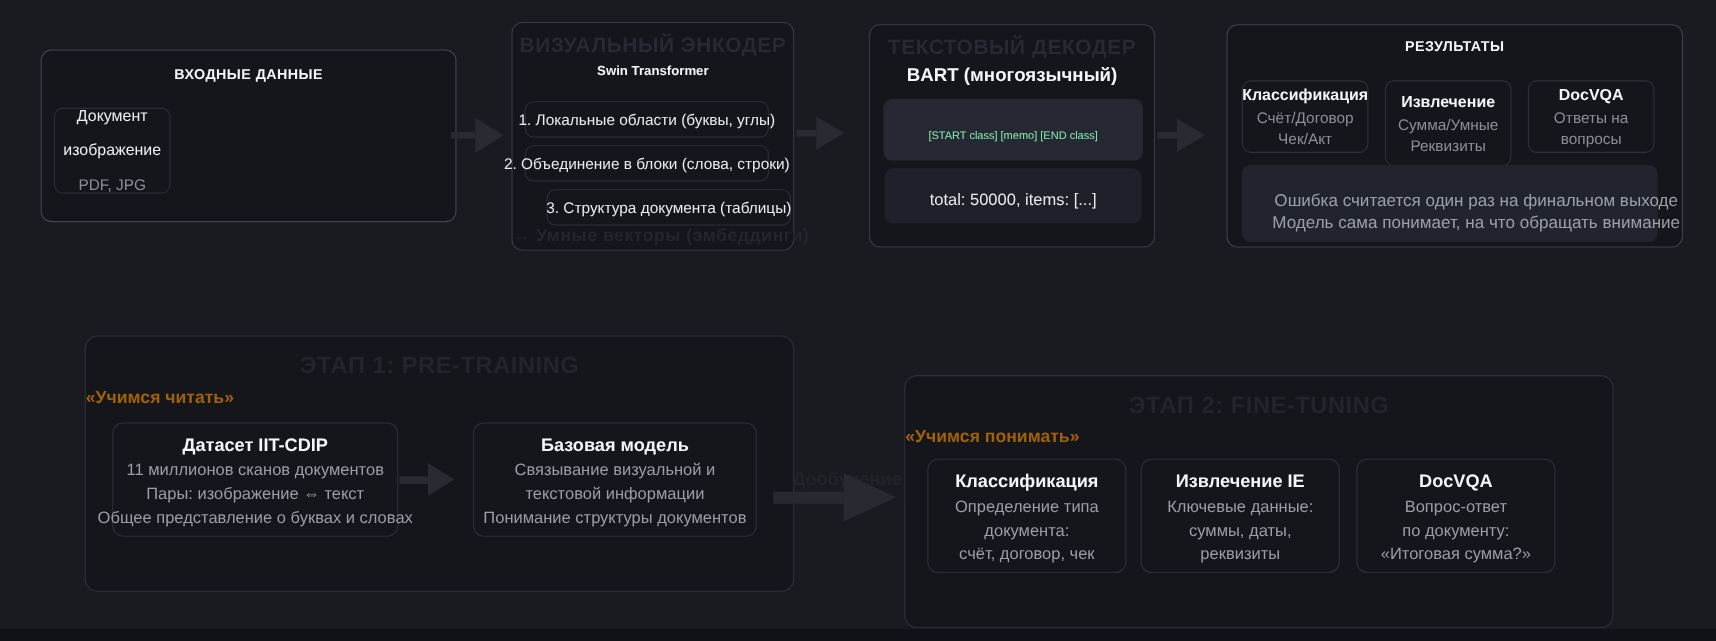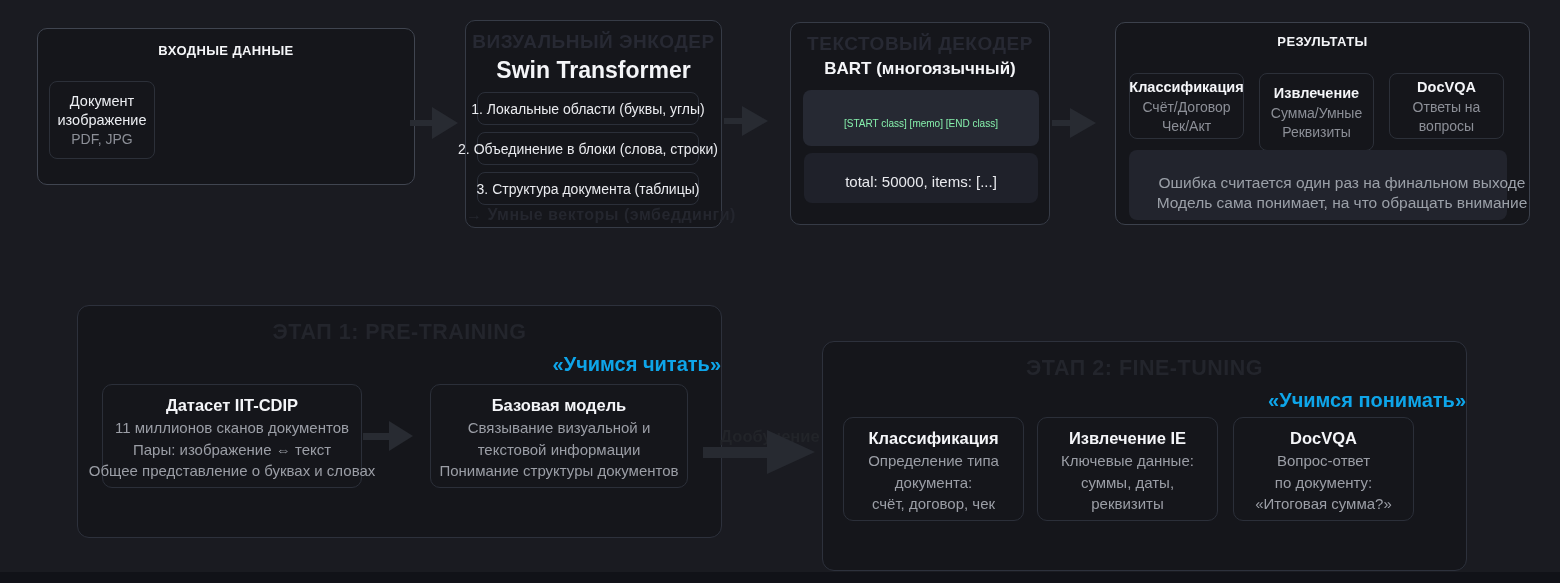--- a/index.html
+++ b/index.html
@@ -5,21 +5,21 @@
   html,body{margin:0;padding:0;background:#1a1b21;}
   .canvas{position:relative;width:1560px;height:583px;background:#1a1b21;overflow:hidden;
           font-family:"Liberation Sans", sans-serif;}
   .abs{position:absolute;}
   .panel{position:absolute;background:#15161b;border:1.5px solid #363b46;border-radius:10px;box-sizing:border-box;}
   .panel-title{position:absolute;left:0;right:0;text-align:center;font-weight:bold;font-size:13px;
                letter-spacing:.4px;color:#f4f5f8;white-space:nowrap;}
   .ghost{position:absolute;left:0;right:0;text-align:center;font-weight:bold;color:#272933;
          white-space:nowrap;letter-spacing:.5px;}
   .ghost-stage{color:#23252c;font-size:21.5px;}
-  .subtitle{position:absolute;left:0;right:0;text-align:right;font-weight:600;font-size:20px;color:#0ea5e9;white-space:nowrap;}
+  .subtitle{position:absolute;left:0;right:0;text-align:left;font-weight:600;font-size:16px;color:#a16207;white-space:nowrap;}
   .subcard{position:absolute;border:1.2px solid #2c3039;border-radius:8px;box-sizing:border-box;
            display:flex;flex-direction:column;align-items:center;justify-content:center;text-align:center;}
   .bigcard{position:absolute;border:1.2px solid #2b2f39;border-radius:10px;box-sizing:border-box;
            display:flex;flex-direction:column;align-items:center;text-align:center;padding-top:9px;}
   .wt{color:#eceef2;font-size:14.5px;line-height:19px;white-space:nowrap;}
   .dim{color:#8c8f97;font-size:14px;line-height:19px;white-space:nowrap;}
   .card-title{color:#f4f5f8;font-weight:bold;font-size:14.5px;line-height:21px;white-space:nowrap;}
   .big-title{color:#f4f5f8;font-weight:bold;font-size:16.5px;line-height:23px;white-space:nowrap;}
   .big-line{color:#9b9ea6;font-size:15px;line-height:21.5px;white-space:nowrap;}
   .step{position:absolute;left:11px;width:222px;height:33px;border:1.2px solid #2b2f39;border-radius:8px;
@@ -33,44 +33,44 @@
   .note{position:absolute;background:#22242d;border-radius:8px;box-sizing:border-box;display:flex;
         flex-direction:column;align-items:center;justify-content:flex-end;padding-bottom:8px;padding-left:48px;}
   .note span{color:#9ba0a8;font-size:15.5px;line-height:19.5px;white-space:nowrap;}
   .bottom-strip{position:absolute;left:0;top:572px;width:1560px;height:11px;background:#111218;}
 </style>
 </head>
 <body>
 
 <div class="canvas">
 
-  <section class="panel" style="left:37px;top:28px;width:378px;height:157px;border-color:#404550;">
+  <section class="panel" style="left:37px;top:45px;width:378px;height:157px;border-color:#404550;">
     <div class="panel-title" style="top:14px;">ВХОДНЫЕ ДАННЫЕ</div>
-    <div class="subcard" style="left:11px;top:52px;width:106px;height:78px;">
+    <div class="subcard" style="left:11px;top:52px;width:106px;height:78px;gap:12px;">
       <span class="wt">Документ</span>
       <span class="wt">изображение</span>
       <span class="dim">PDF, JPG</span>
     </div>
   </section>
 
   <div class="arrow" style="left:410px;top:105px;height:36px;">
     <i class="tail" style="width:22px;height:6px;"></i>
     <i class="head" style="border-top-width:16px;border-bottom-width:16px;border-left:26px solid #282b32;"></i>
   </div>
 
   <section class="panel" style="left:465px;top:20px;width:257px;height:208px;">
     <div class="ghost" style="top:10px;font-size:19px;">ВИЗУАЛЬНЫЙ ЭНКОДЕР</div>
-    <div class="panel-title" style="top:36px;font-size:23px;letter-spacing:0;">Swin Transformer</div>
+    <div class="panel-title" style="top:36px;font-size:12px;letter-spacing:0;">Swin Transformer</div>
     <div class="step" style="top:71px;">
       <span>1. Локальные области (буквы, углы)</span>
     </div>
     <div class="step" style="top:111px;">
       <span>2. Объединение в блоки (слова, строки)</span>
     </div>
-    <div class="step" style="top:151px;">
+    <div class="step" style="top:151px;margin-left:20px;">
       <span>3. Структура документа (таблицы)</span>
     </div>
     <div class="ghost" style="top:185px;font-size:16px;color:#24262e;">→ Умные векторы (эмбеддинги)</div>
   </section>
 
   <div class="arrow" style="left:724px;top:103px;height:36px;">
     <i class="tail" style="width:18px;height:6px;"></i>
     <i class="head" style="border-top-width:15px;border-bottom-width:15px;border-left:26px solid #282b32;"></i>
   </div>
 

